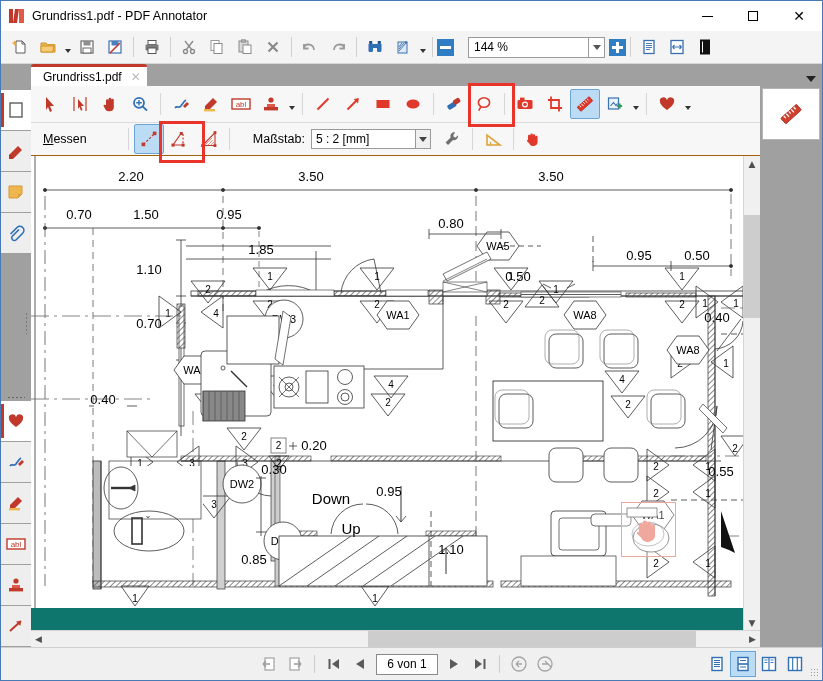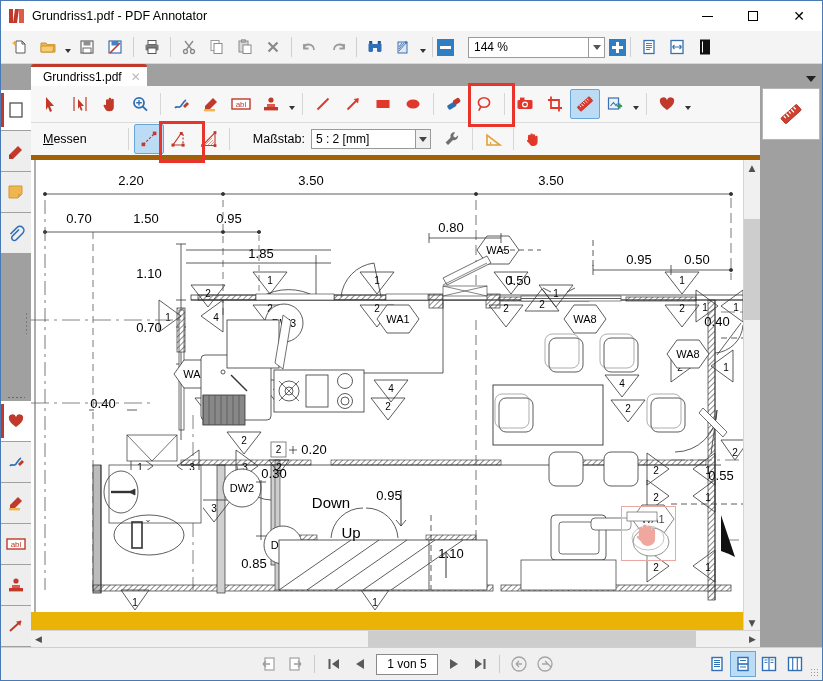--- a/index.html
+++ b/index.html
@@ -290,21 +290,21 @@
     border-radius: 2px;
     flex: 0 0 auto;
   }
   .ann-btn.sel { background: #bcdcf5; border-color: #6aa5d8; }
   .ann-sep { width: 1px; height: 22px; background: #d6d6d6; margin: 0 5px; flex: 0 0 auto;}
 
   
   .meastoolbar {
     height: 32px;
     background: #f7f7f7;
-    border-bottom: 5px solid #a16207;
+    border-bottom: 1px solid #a16207;
     display: flex;
     align-items: center;
     padding-left: 12px;
     flex: 0 0 auto;
     position: relative;
   }
   .meas-label {
     font-size: 12.5px;
     margin-right: 36px;
     color: #000;
@@ -351,21 +351,21 @@
     position: relative;
     min-height: 0;
     background: #fff;
     display: flex;
     flex-direction: column;
   }
   .canvas-area {
     flex: 1 1 auto;
     position: relative;
     overflow: hidden;
-    background: #eab308;
+    background: #0f766e;
   }
   .canvas-area svg { display: block; }
   .hscroll {
     height: 16px;
     background: #f0f0f0;
     border-top: 1px solid #d4d4d4;
     display: flex;
     align-items: center;
     flex: 0 0 auto;
     position: relative;
@@ -1317,21 +1317,21 @@
       <svg width="18" height="18" viewBox="0 0 18 18">
         <rect x="3.5" y="4" width="2" height="10" fill="#5a5a5a"></rect>
         <path d="M14 4l-7 5 7 5z" fill="#5a5a5a"></path>
       </svg>
     </div>
     <div class="st-btn">
       <svg width="18" height="18" viewBox="0 0 18 18">
         <path d="M13 4l-8 5 8 5z" fill="#5a5a5a"></path>
       </svg>
     </div>
-    <div class="page-field">1 von 5</div>
+    <div class="page-field">6 von 1</div>
     <div class="st-btn">
       <svg width="18" height="18" viewBox="0 0 18 18">
         <path d="M5 4l8 5-8 5z" fill="#5a5a5a"></path>
       </svg>
     </div>
     <div class="st-btn">
       <svg width="18" height="18" viewBox="0 0 18 18">
         <path d="M4 4l7 5-7 5z" fill="#5a5a5a"></path>
         <rect x="12.5" y="4" width="2" height="10" fill="#5a5a5a"></rect>
       </svg>

